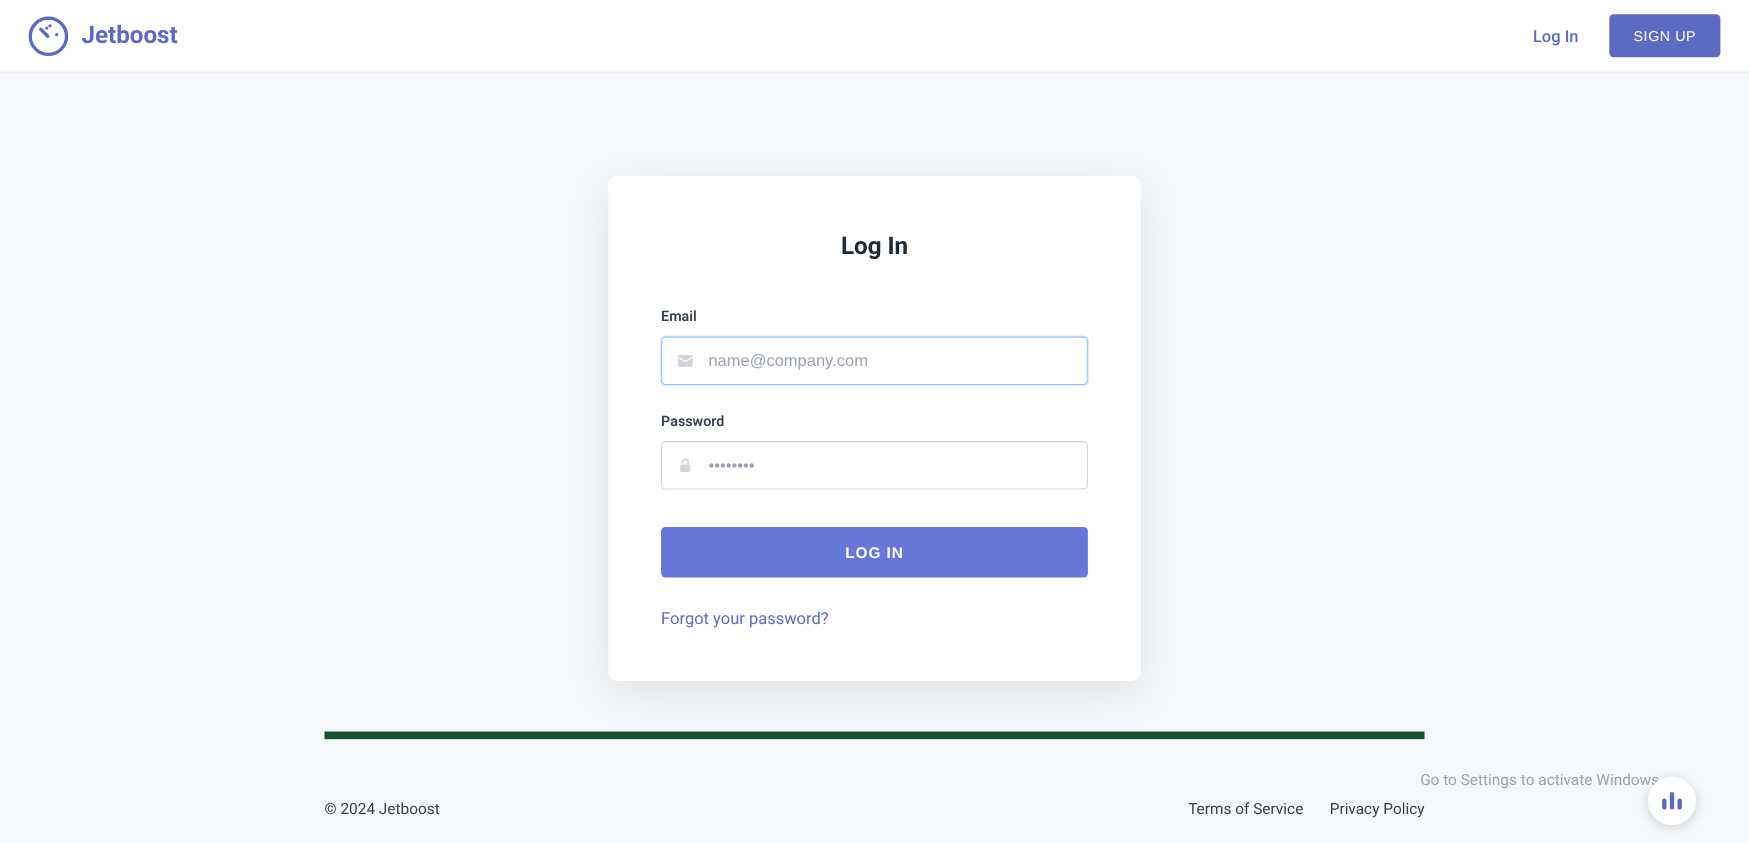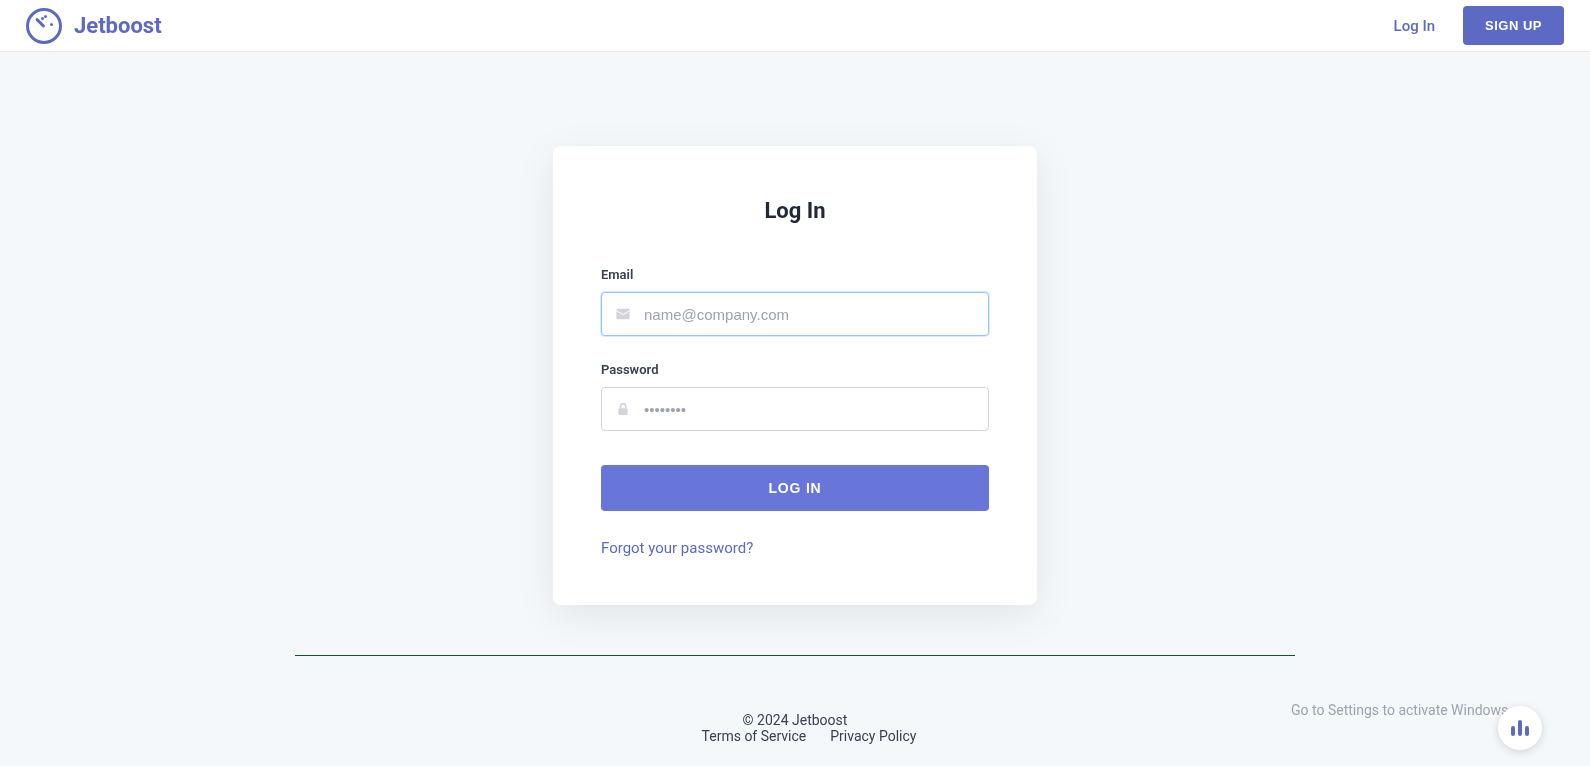--- a/index.html
+++ b/index.html
@@ -10,21 +10,21 @@
     body {
       font-family: -apple-system, BlinkMacSystemFont, 'Segoe UI', Roboto, Arial, sans-serif;
       background: #f5f8fb;
       width: 1590px;
       height: 766px;
       overflow: hidden;
       position: relative;
     }
     .header {
       background: #ffffff;
-      height: 52px;
+      height: 66px;
       border-bottom: 1px solid #e5e7eb;
       display: flex;
       align-items: center;
       justify-content: space-between;
       padding: 0 26px;
     }
     .logo-wrap {
       display: flex;
       align-items: center;
       gap: 12px;
@@ -76,21 +76,21 @@
       font-weight: 500;
       text-decoration: none;
       cursor: pointer;
     }
     .signup-btn {
       background: #5c6ac4;
       color: #ffffff;
       border: none;
       padding: 12px 22px;
       font-size: 13px;
-      font-weight: 700;
+      font-weight: 400;
       letter-spacing: 0.5px;
       border-radius: 4px;
       cursor: pointer;
     }
     .main {
       display: flex;
       justify-content: center;
       padding-top: 94px;
     }
     .card {
@@ -175,28 +175,27 @@
     .footer {
       position: absolute;
       bottom: 0;
       left: 0;
       right: 0;
       padding: 0 26px 22px;
     }
     .footer-inner {
       max-width: 1000px;
       margin: 0 auto;
-      border-top: 1px solid #14532d;
+      border-top: 7px solid #14532d;
       padding-top: 56px;
       display: flex;
       justify-content: space-between;
       align-items: center;
       font-size: 14px;
       color: #374151;
-      flex-direction: column;
     }
     .footer-links {
       display: flex;
       gap: 24px;
       margin-left: 28px;
     }
     .footer-links a {
       color: #374151;
       text-decoration: none;
       cursor: pointer;

